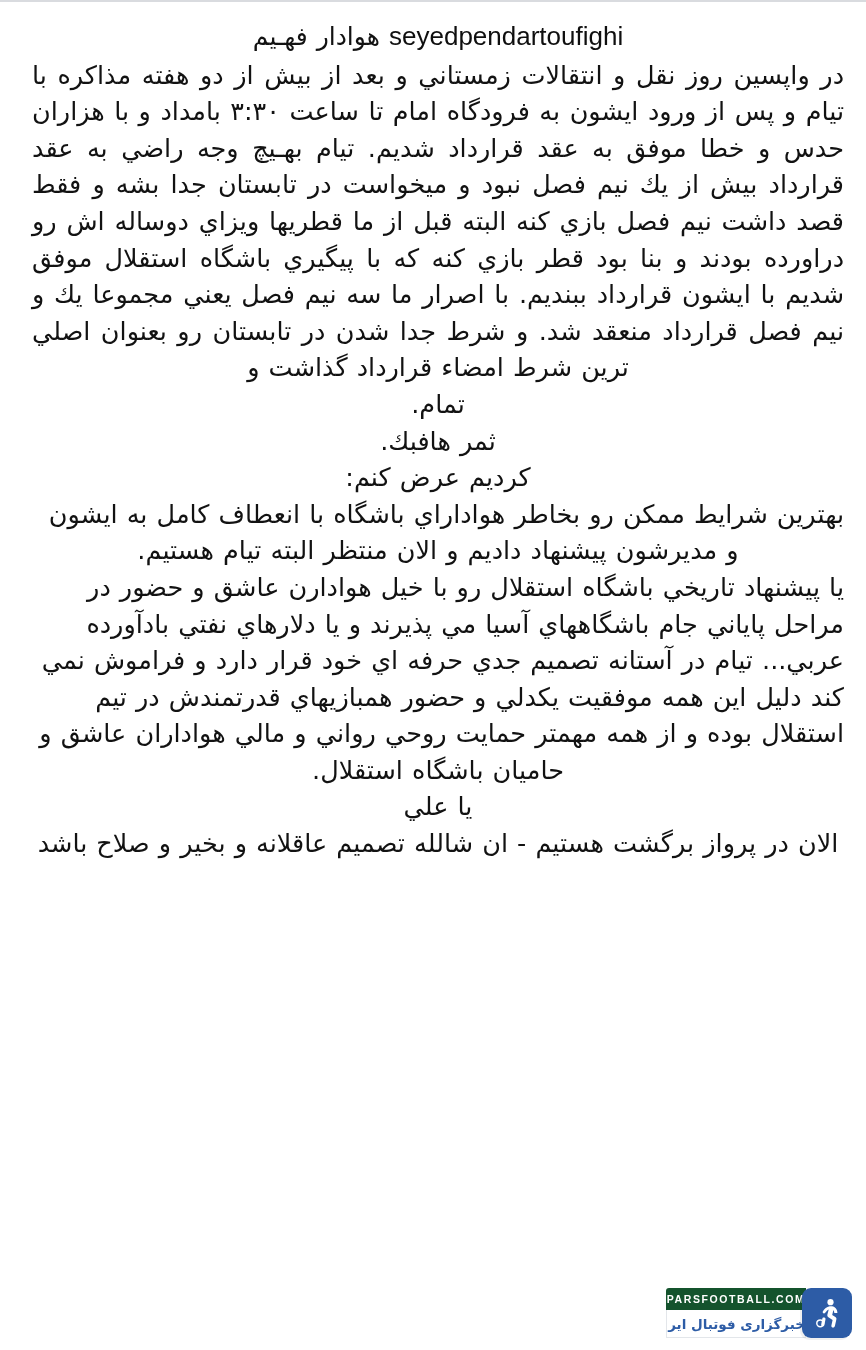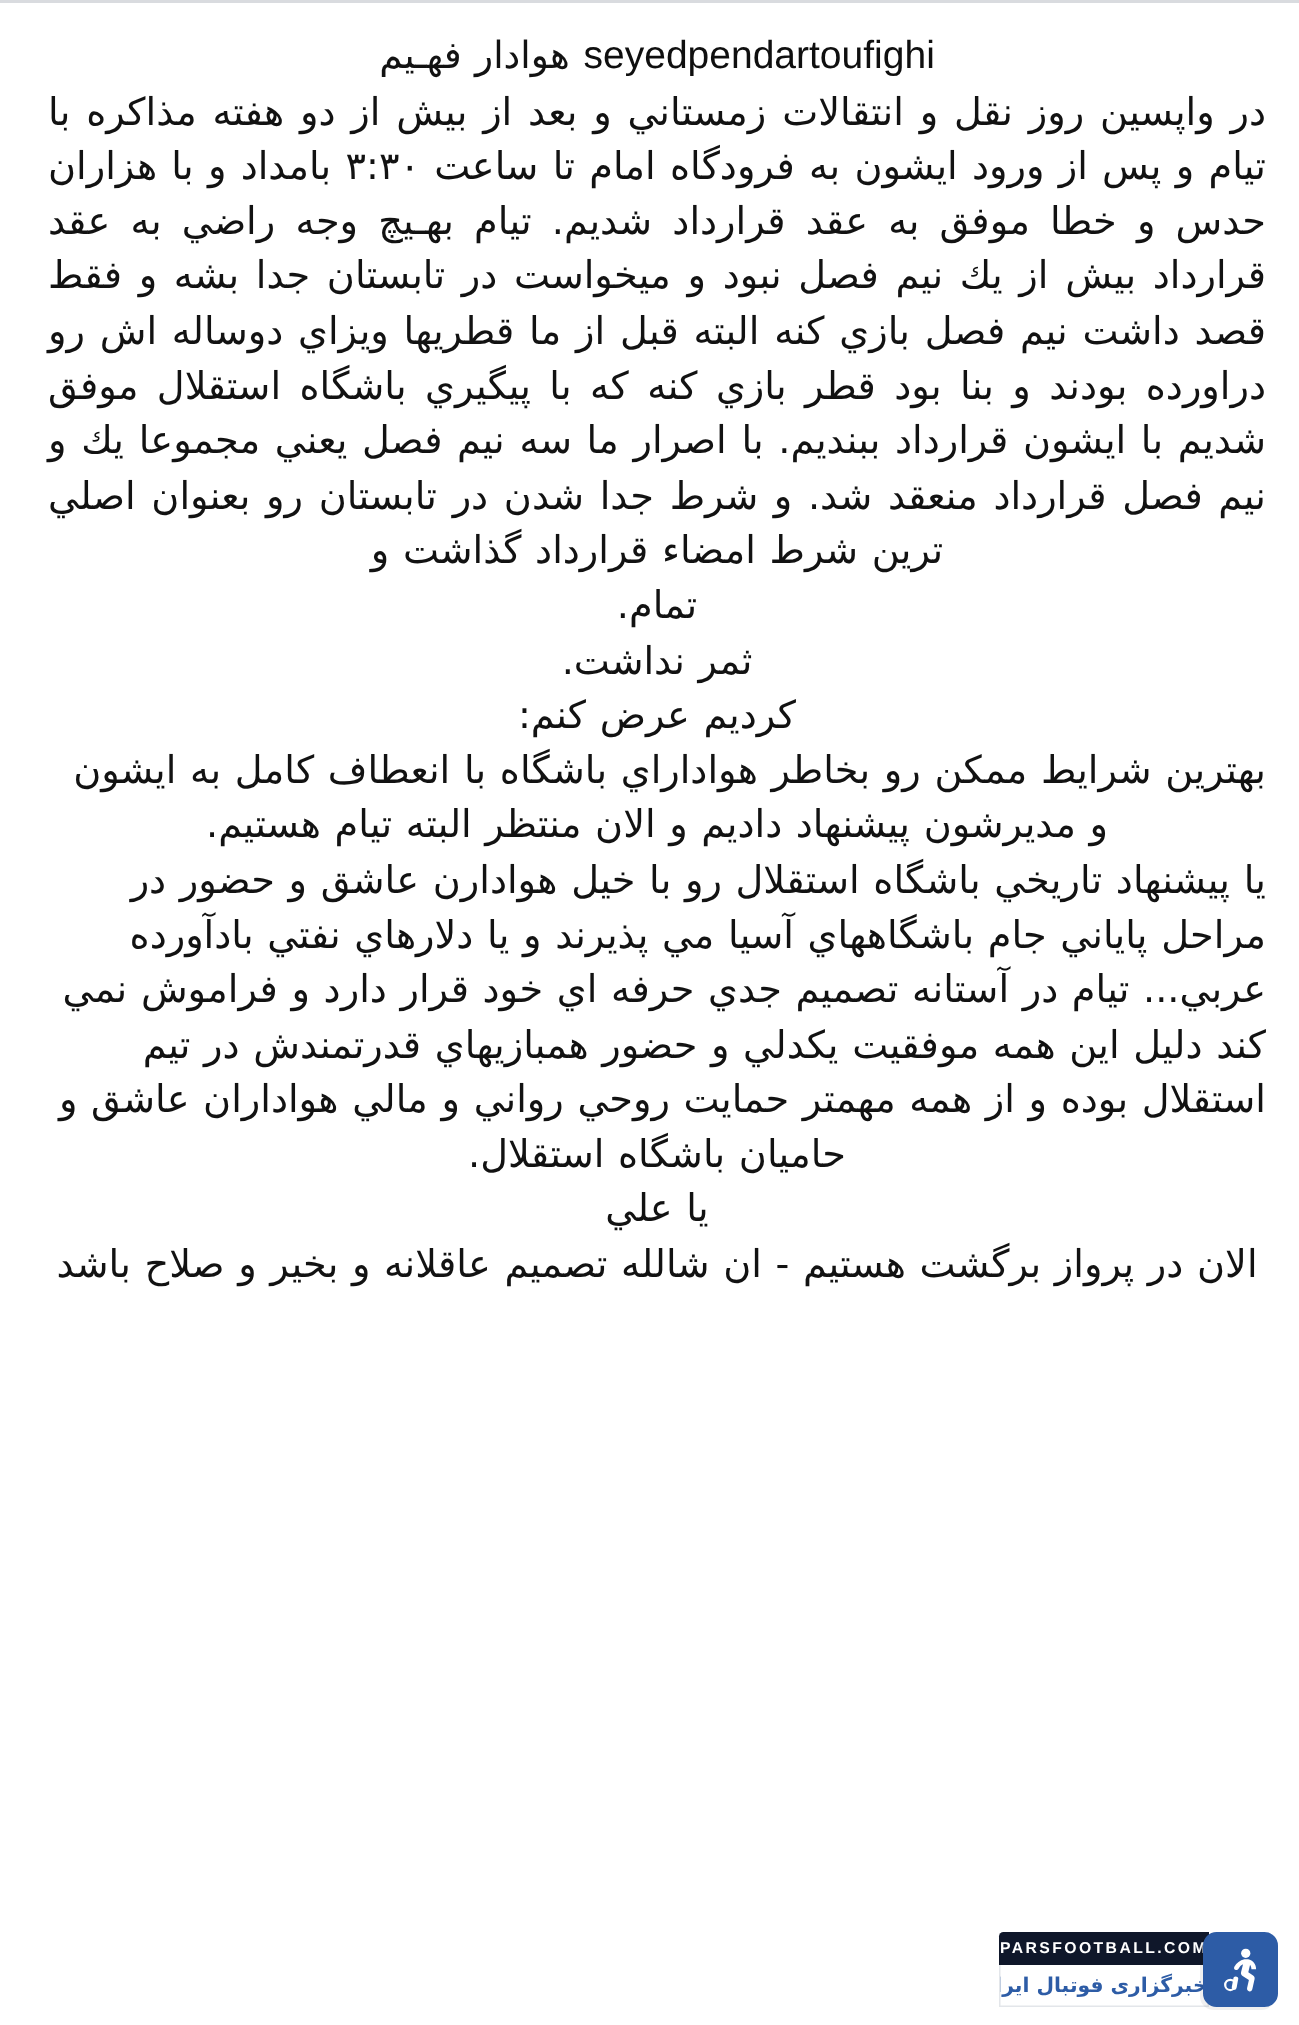--- a/index.html
+++ b/index.html
@@ -104,21 +104,21 @@
   .wm-text {
     width: 140px;
     display: flex;
     flex-direction: column;
     justify-content: stretch;
     margin-right: -4px;
     position: relative;
     z-index: 1;
   }
   .wm-top {
-    background: #0f172a;
+    background: #14532d;
     color: #ffffff;
     font-family: "Liberation Sans", "DejaVu Sans", sans-serif;
     font-size: 10.5px;
     font-weight: 700;
     letter-spacing: 1.6px;
     height: 22px;
     line-height: 22px;
     text-align: center;
     border-radius: 3px 0 0 0;
     direction: ltr;
@@ -151,21 +151,21 @@
 
   <div class="caption">
 
     <div class="caption-header">
       <span class="username">seyedpendartoufighi</span>
       <span class="header-fa">هوادار فهـیم</span>
     </div>
 
     <p class="para">در واپسین روز نقل و انتقالات زمستاني و بعد از بیش از دو هفته مذاکره با تیام و پس از ورود ایشون به فرودگاه امام تا ساعت ۳:۳۰ بامداد و با هزاران حدس و خطا موفق به عقد قرارداد شدیم. تیام بهـیچ وجه راضي به عقد قرارداد بیش از یك نیم فصل نبود و میخواست در تابستان جدا بشه و فقط قصد داشت نیم فصل بازي کنه البته قبل از ما قطریها ویزاي دوساله اش رو دراورده بودند و بنا بود قطر بازي کنه که با پیگیري باشگاه استقلال موفق شدیم با ایشون قرارداد ببندیم. با اصرار ما سه نیم فصل یعني مجموعا یك و نیم فصل قرارداد منعقد شد. و شرط جدا شدن در تابستان رو بعنوان اصلي ترین شرط امضاء قرارداد گذاشت و</p>
     <p class="para para-short">تمام.</p>
-    <p class="para para-short">ثمر نداشت.</p>
+    <p class="para para-short">ثمر هافبك.</p>
     <p class="para para-short">کردیم عرض کنم:</p>
     <p class="para">بهترین شرایط ممکن رو بخاطر هواداراي باشگاه با انعطاف کامل به ایشون و مدیرشون پیشنهاد دادیم و الان منتظر البته تیام هستیم.</p>
     <p class="para">یا پیشنهاد تاریخي باشگاه استقلال رو با خیل هوادارن عاشق و حضور در مراحل پایاني جام باشگاههاي آسیا مي پذیرند و یا دلارهاي نفتي بادآورده عربي... تیام در آستانه تصمیم جدي حرفه اي خود قرار دارد و فراموش نمي کند دلیل این همه موفقیت یکدلي و حضور همبازیهاي قدرتمندش در تیم استقلال بوده و از همه مهمتر حمایت روحي رواني و مالي هواداران عاشق و حامیان باشگاه استقلال.</p>
     <p class="para para-short">یا علي</p>
     <p class="para">الان در پرواز برگشت هستیم - ان شالله تصمیم عاقلانه و بخیر و صلاح باشد</p>
 
   </div>
 
   <div class="watermark">
     <div class="wm-badge">

